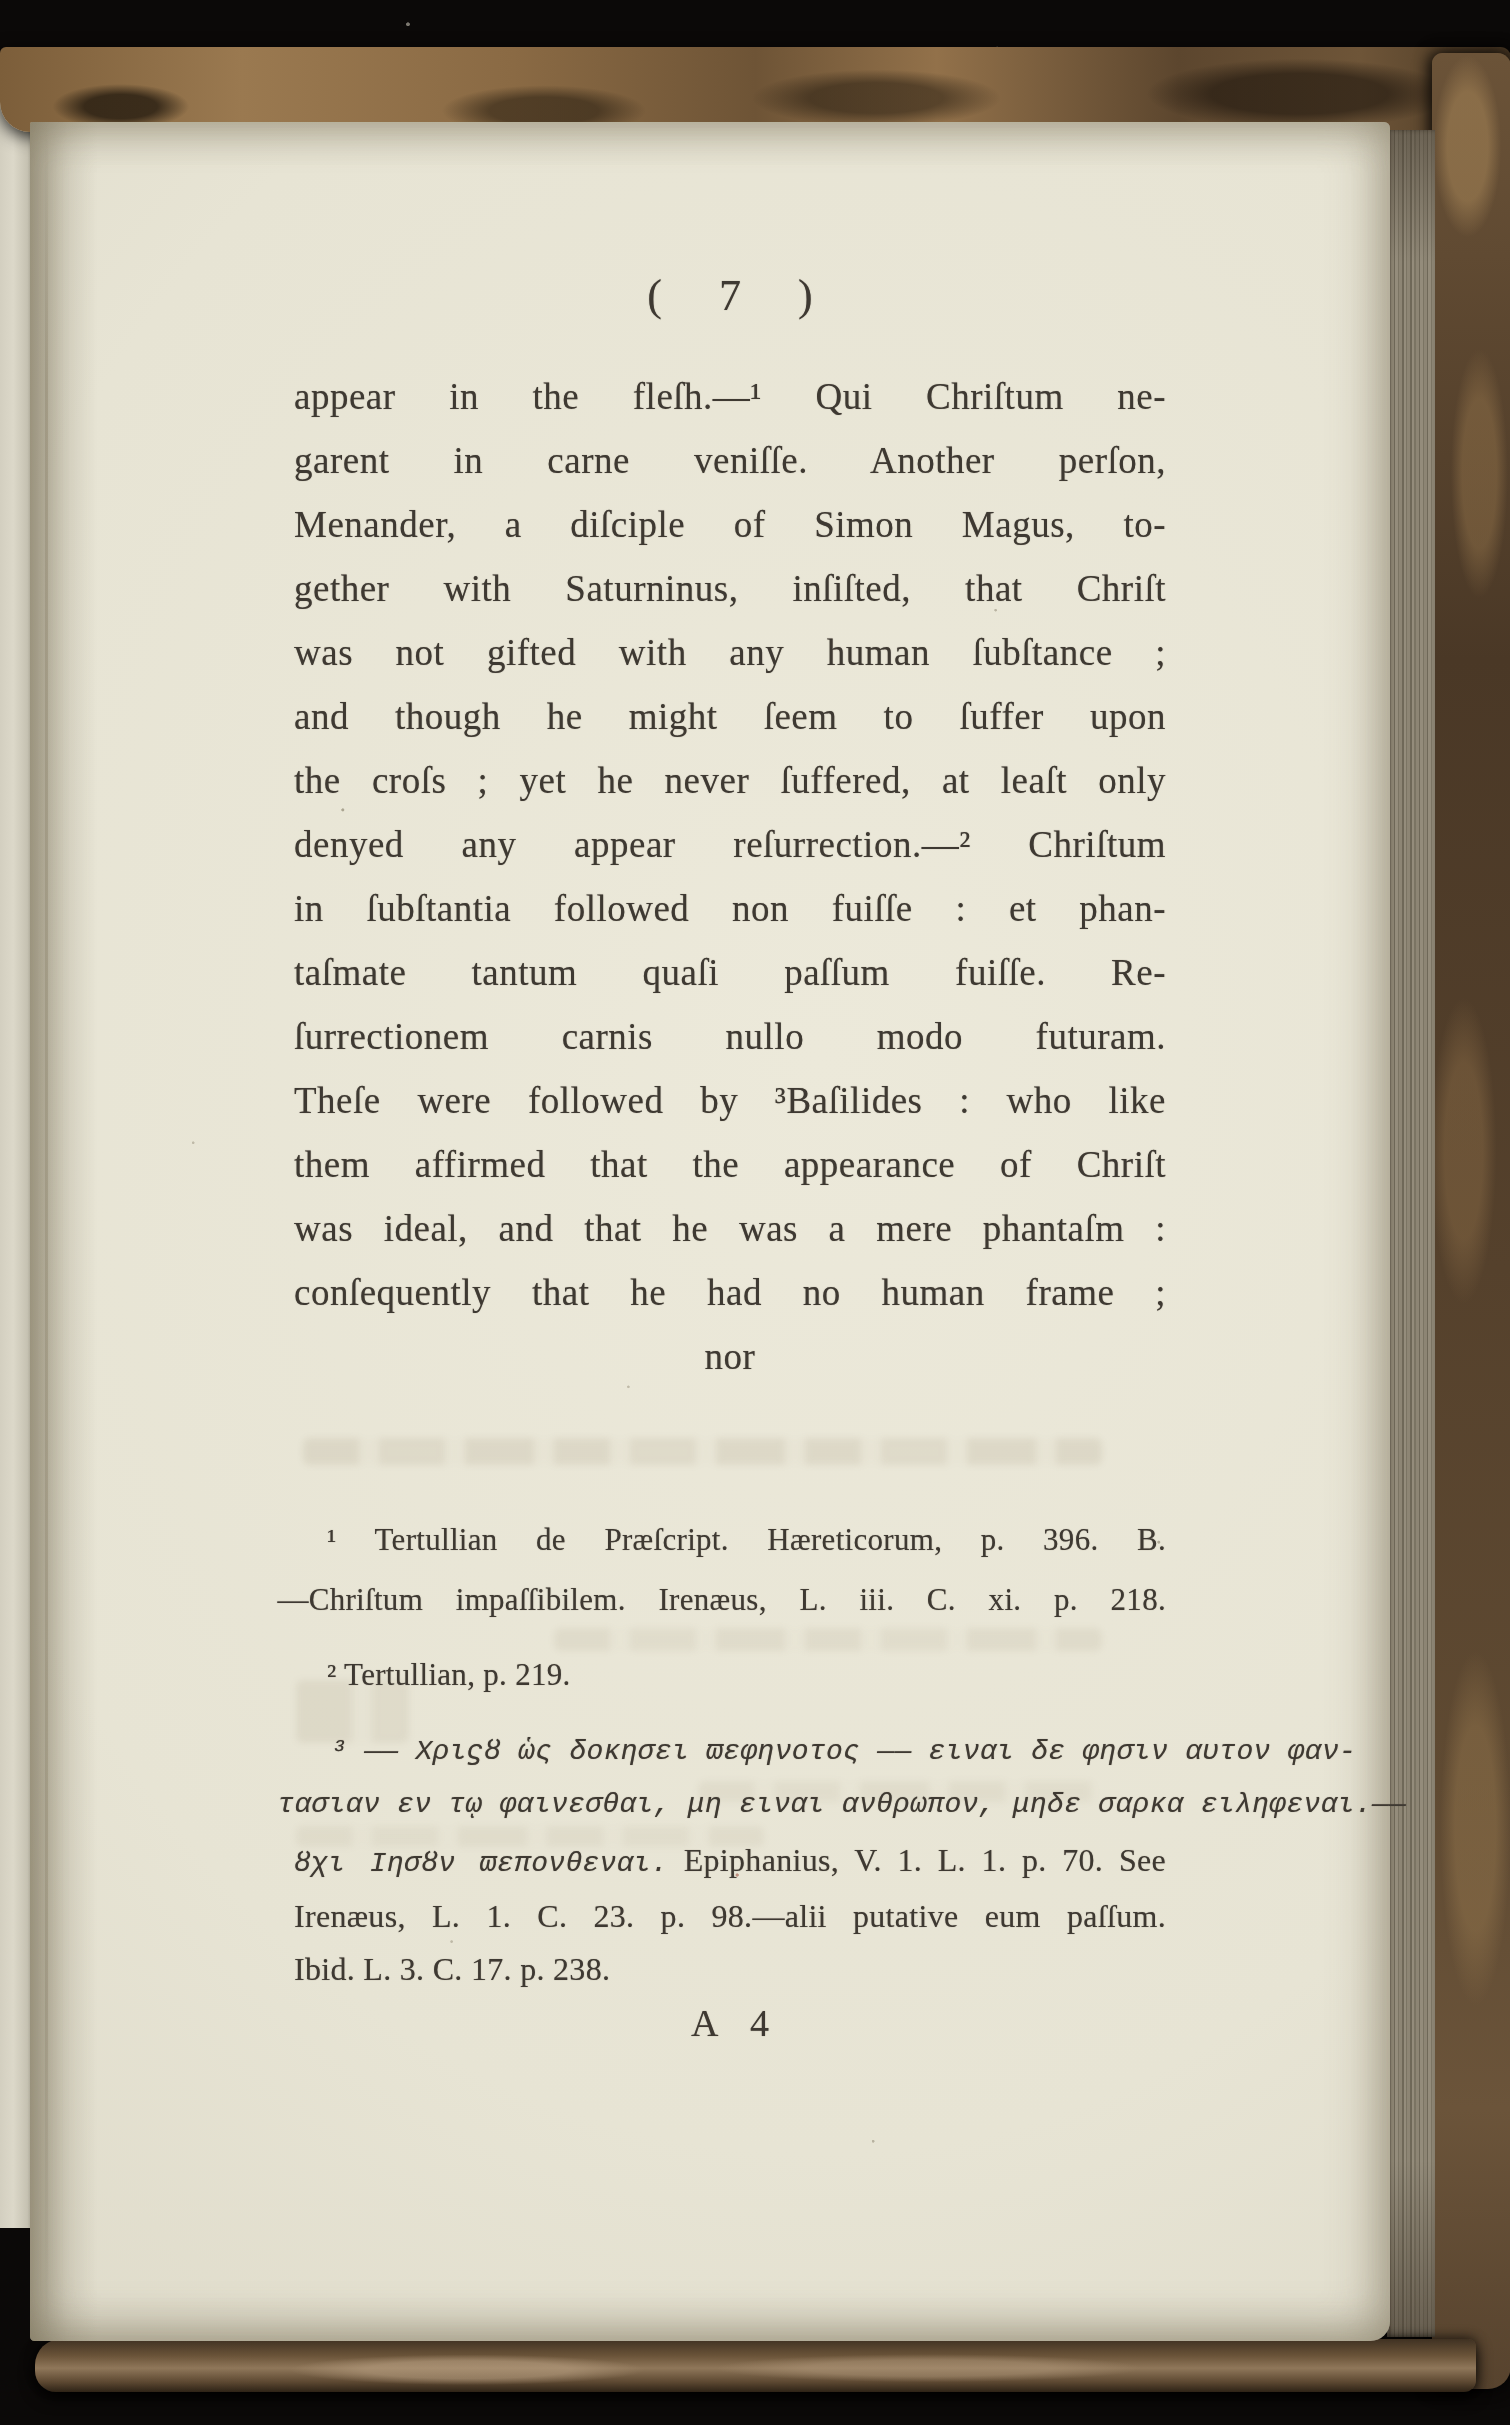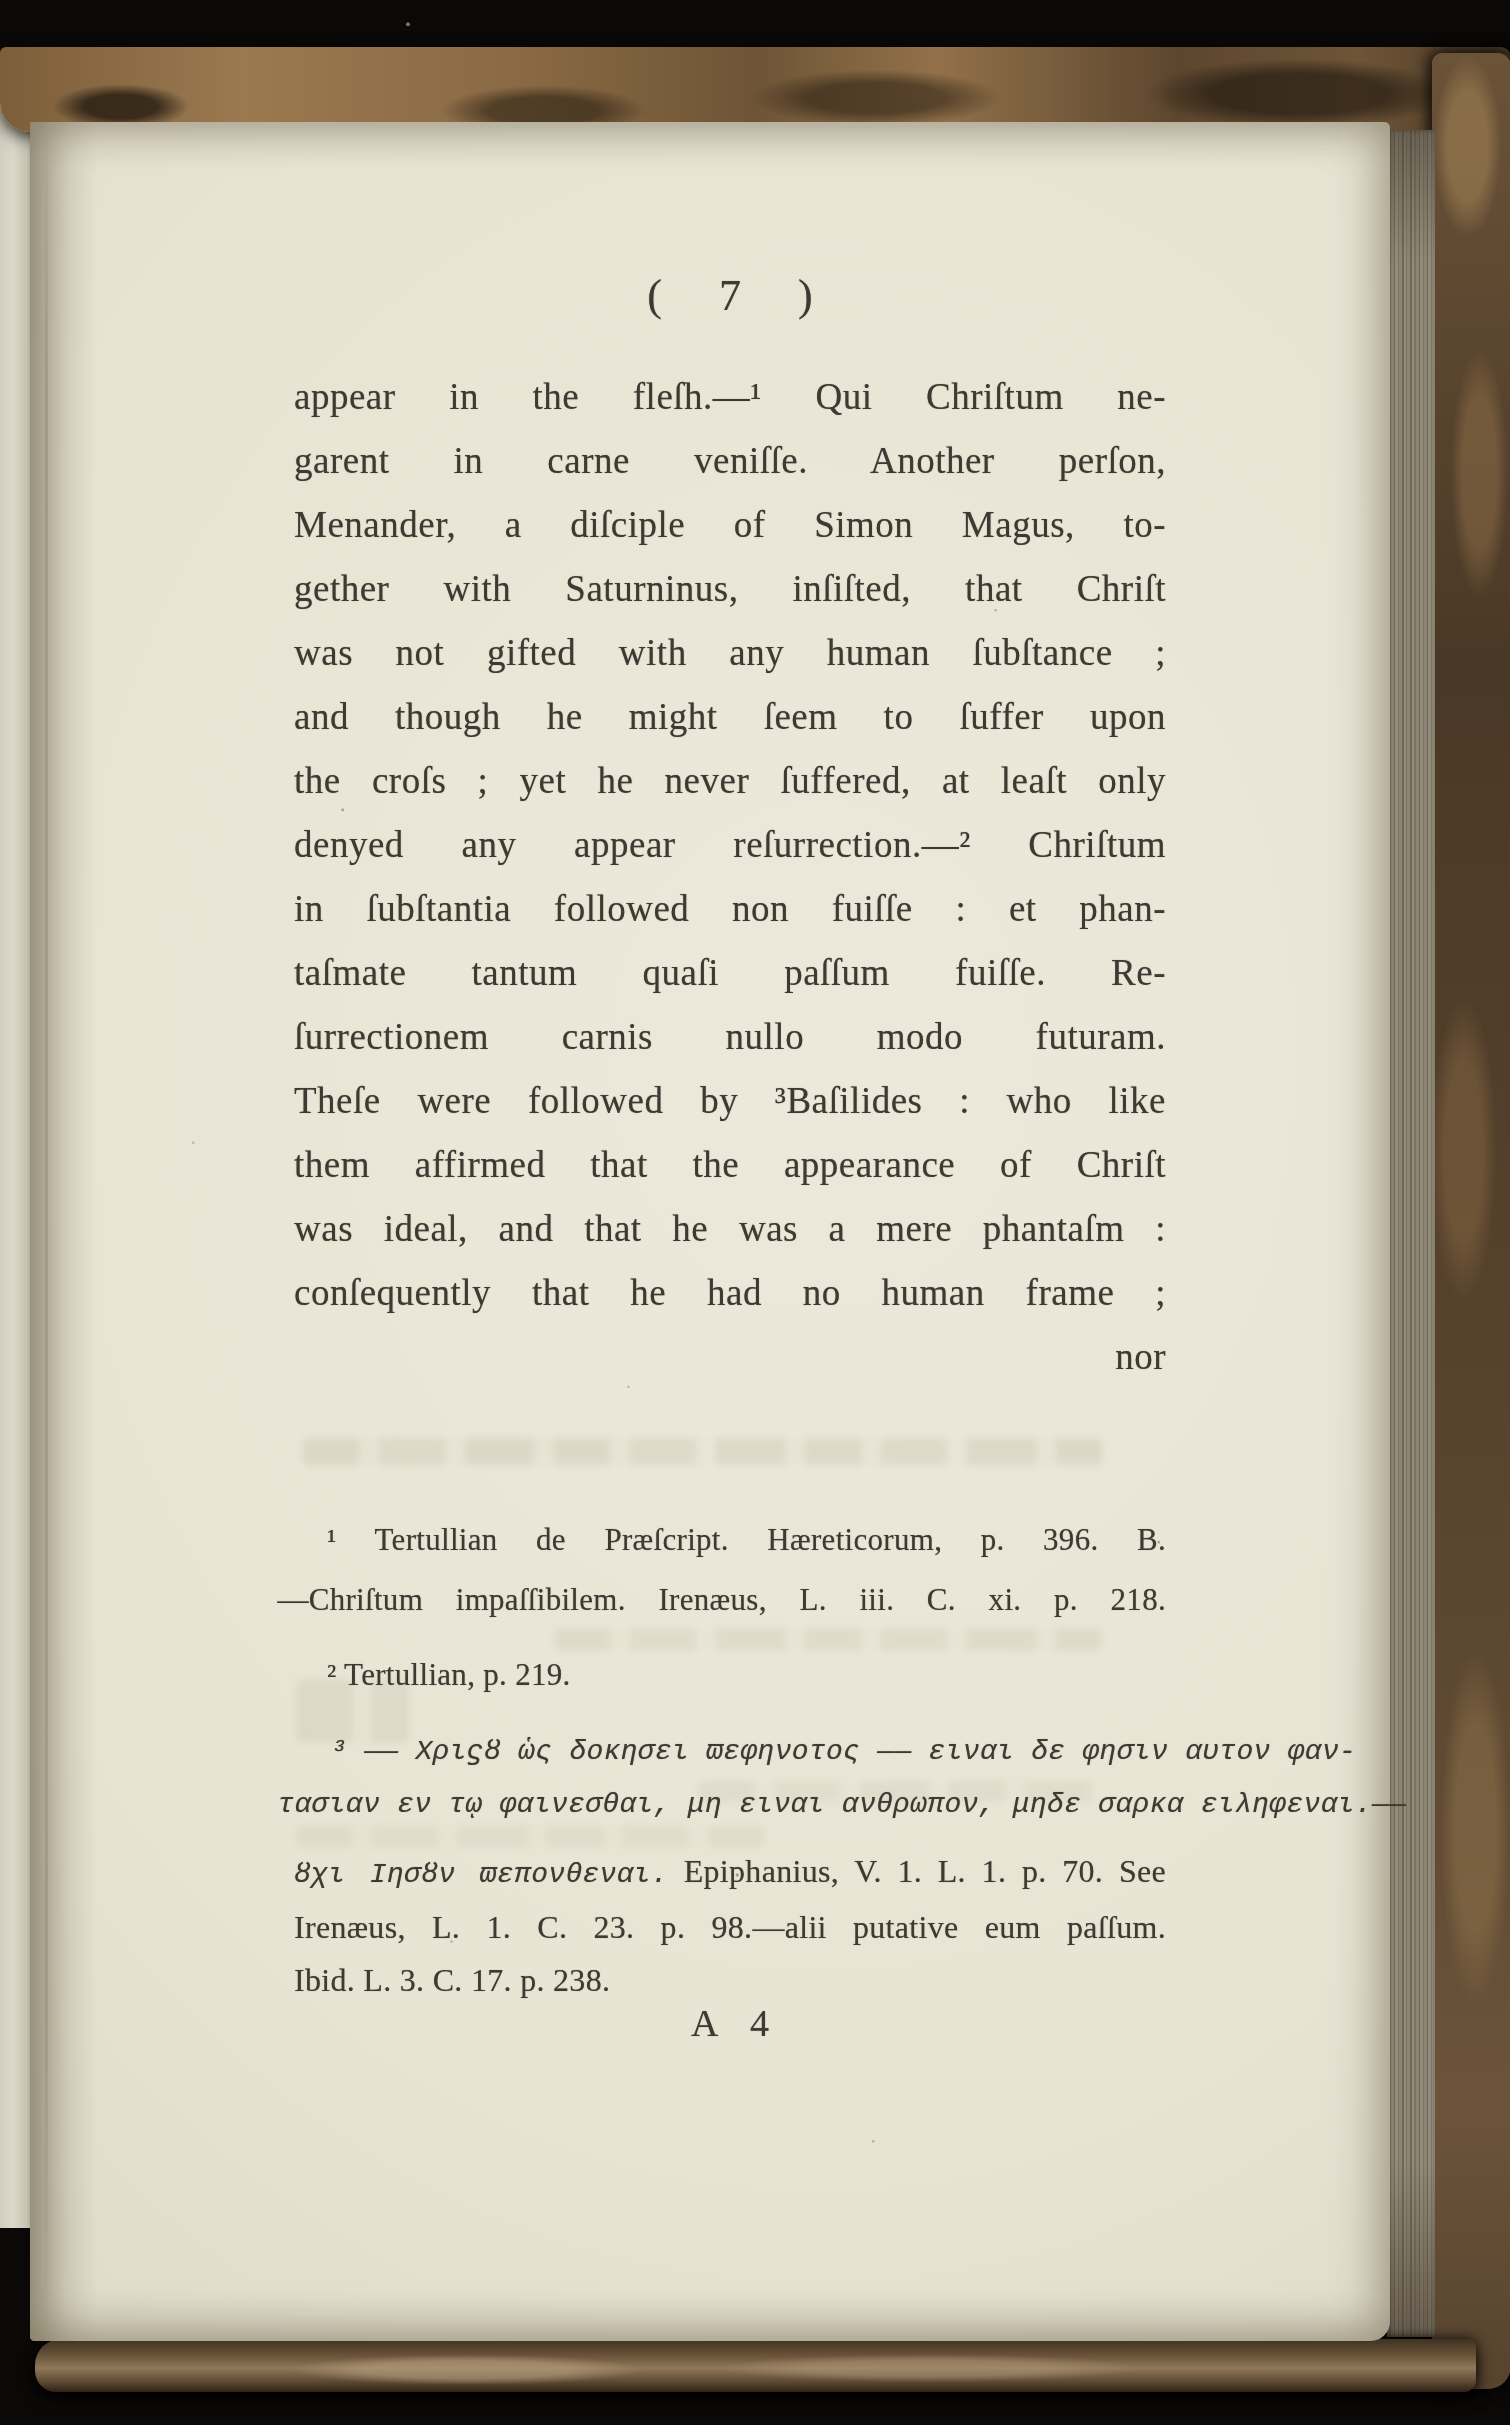--- a/index.html
+++ b/index.html
@@ -92,21 +92,21 @@
   .fold-line { position:absolute; left:15px; top:0; width:3px; height:100%;
     background:linear-gradient(180deg, rgba(120,108,82,.0), rgba(120,108,82,.28) 12%, rgba(120,108,82,.25) 85%, rgba(120,108,82,0)); }
 
   
   .ink { color:#3e3932; text-shadow:0 0 1px rgba(72,64,52,.55); }
   .page-number { position:absolute; left:264px; top:148px; width:872px;
     text-align:center; font-size:44px; letter-spacing:23px; text-indent:23px; }
   .body-text { position:absolute; left:264px; top:243px; width:872px;
     font-size:37px; line-height:64px; letter-spacing:0.5px; word-spacing:3.8px; }
   .bl { text-align:justify; text-align-last:justify; white-space:nowrap; }
-  .catchword { text-align:right; }
+  .catchword { text-align:center; }
 
   .footnotes { position:absolute; left:264px; top:1388px; width:872px;
     font-size:31px; line-height:60px; letter-spacing:0.3px; }
   .fl { text-align:justify; text-align-last:justify; white-space:nowrap; }
   .fl.short { text-align:right; text-align-last:left; }
   .indent { text-indent:33px; }
   .hang { text-indent:-16.6px; }
   .note2 { margin-top:15px; }
   .note3 { margin-top:19.6px; line-height:53px; font-size:32px; }
   .gk { font-family:Liberation Mono, monospace; font-style:italic; font-size:28px; }
@@ -170,21 +170,21 @@
       <div class="bl">conſequently that he had no human frame ;</div>
       <div class="catchword">nor</div>
     </div>
 
     <div class="footnotes ink">
       <div class="fl indent">¹ Tertullian de Præſcript.  Hæreticorum, p. 396. B.</div>
       <div class="fl hang">—Chriſtum impaſſibilem.  Irenæus, L. iii. C. xi. p. 218.</div>
       <div class="fl short indent note2">² Tertullian,  p. 219.</div>
       <div class="fl gk gk1 note3">³ —— Χριϛȣ ὡς δοκησει ϖεφηνοτος —— ειναι δε φησιν αυτον φαν-</div>
       <div class="fl gk hang note3" style="margin-top:0;">τασιαν εν τῳ φαινεσθαι, μη ειναι ανθρωπον, μηδε σαρκα ειληφεναι.——</div>
-      <div class="fl mixed note3" style="margin-top:14px;">
+      <div class="fl mixed note3" style="margin-top:3px;">
         <span class="gk">ȣχι Ιησȣν ϖεπονθεναι.</span>
         <span class="latin">Epiphanius, V. 1. L. 1. p. 70.  See</span>
       </div>
       <div class="fl note3" style="margin-top:0;">Irenæus, L. 1. C. 23. p. 98.—alii putative eum paſſum.</div>
       <div class="fl short note3" style="margin-top:0;">Ibid. L. 3. C. 17. p. 238.</div>
     </div>
 
     <div class="signature ink">A 4</div>
   </div>
 </div>

